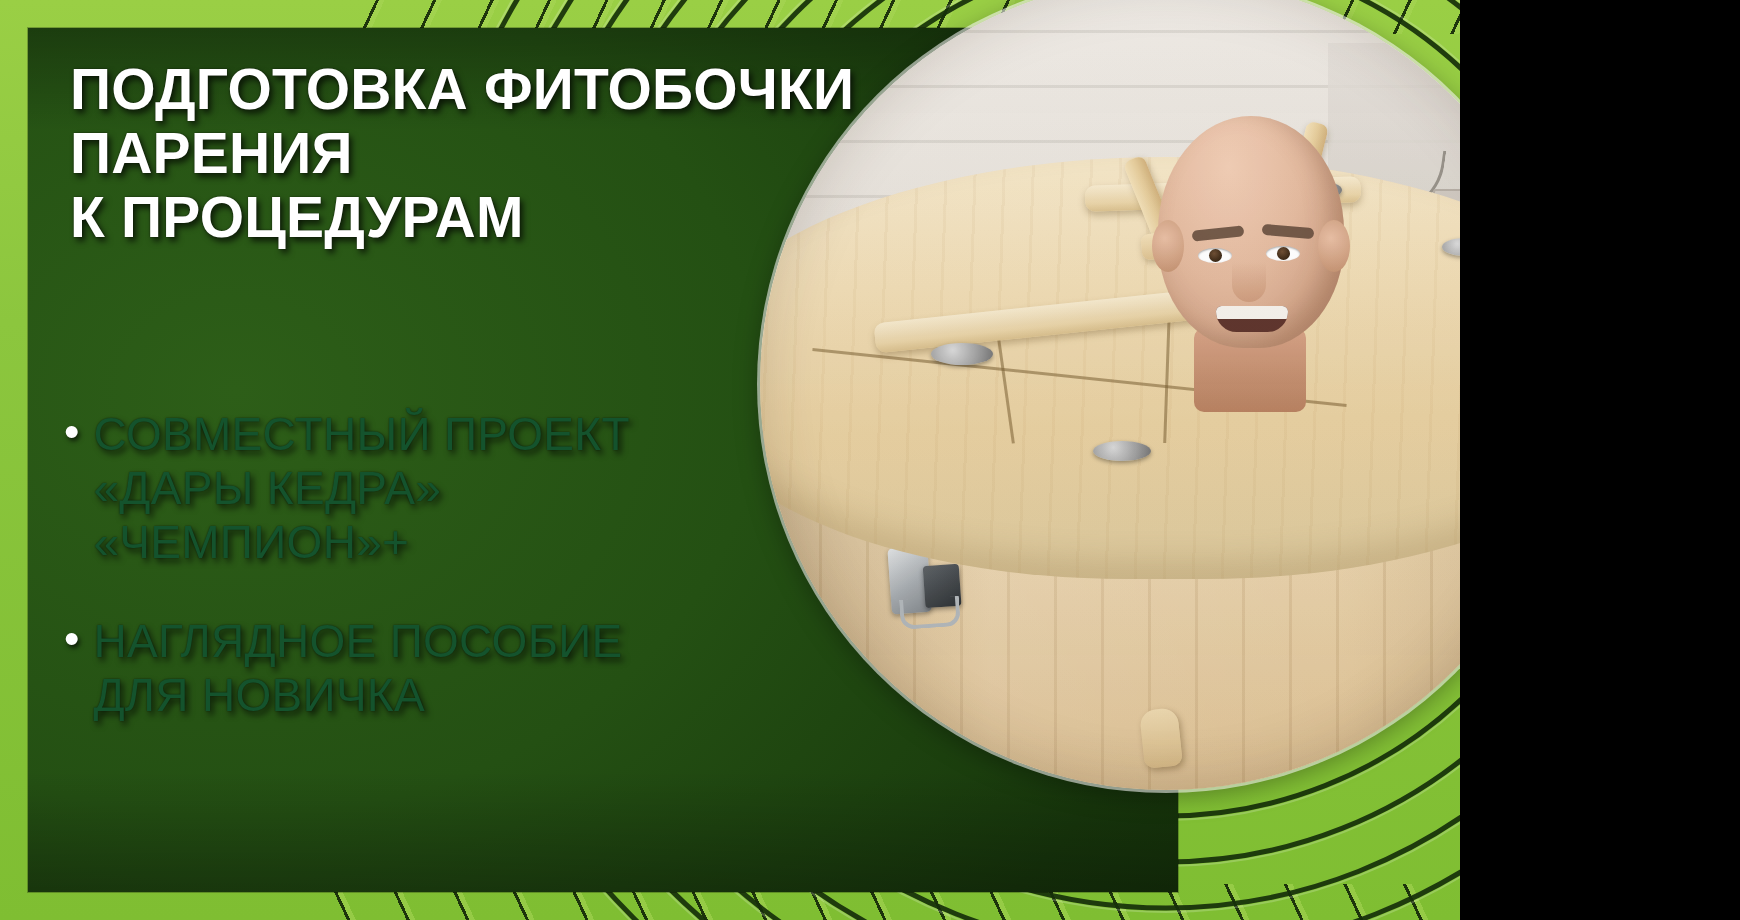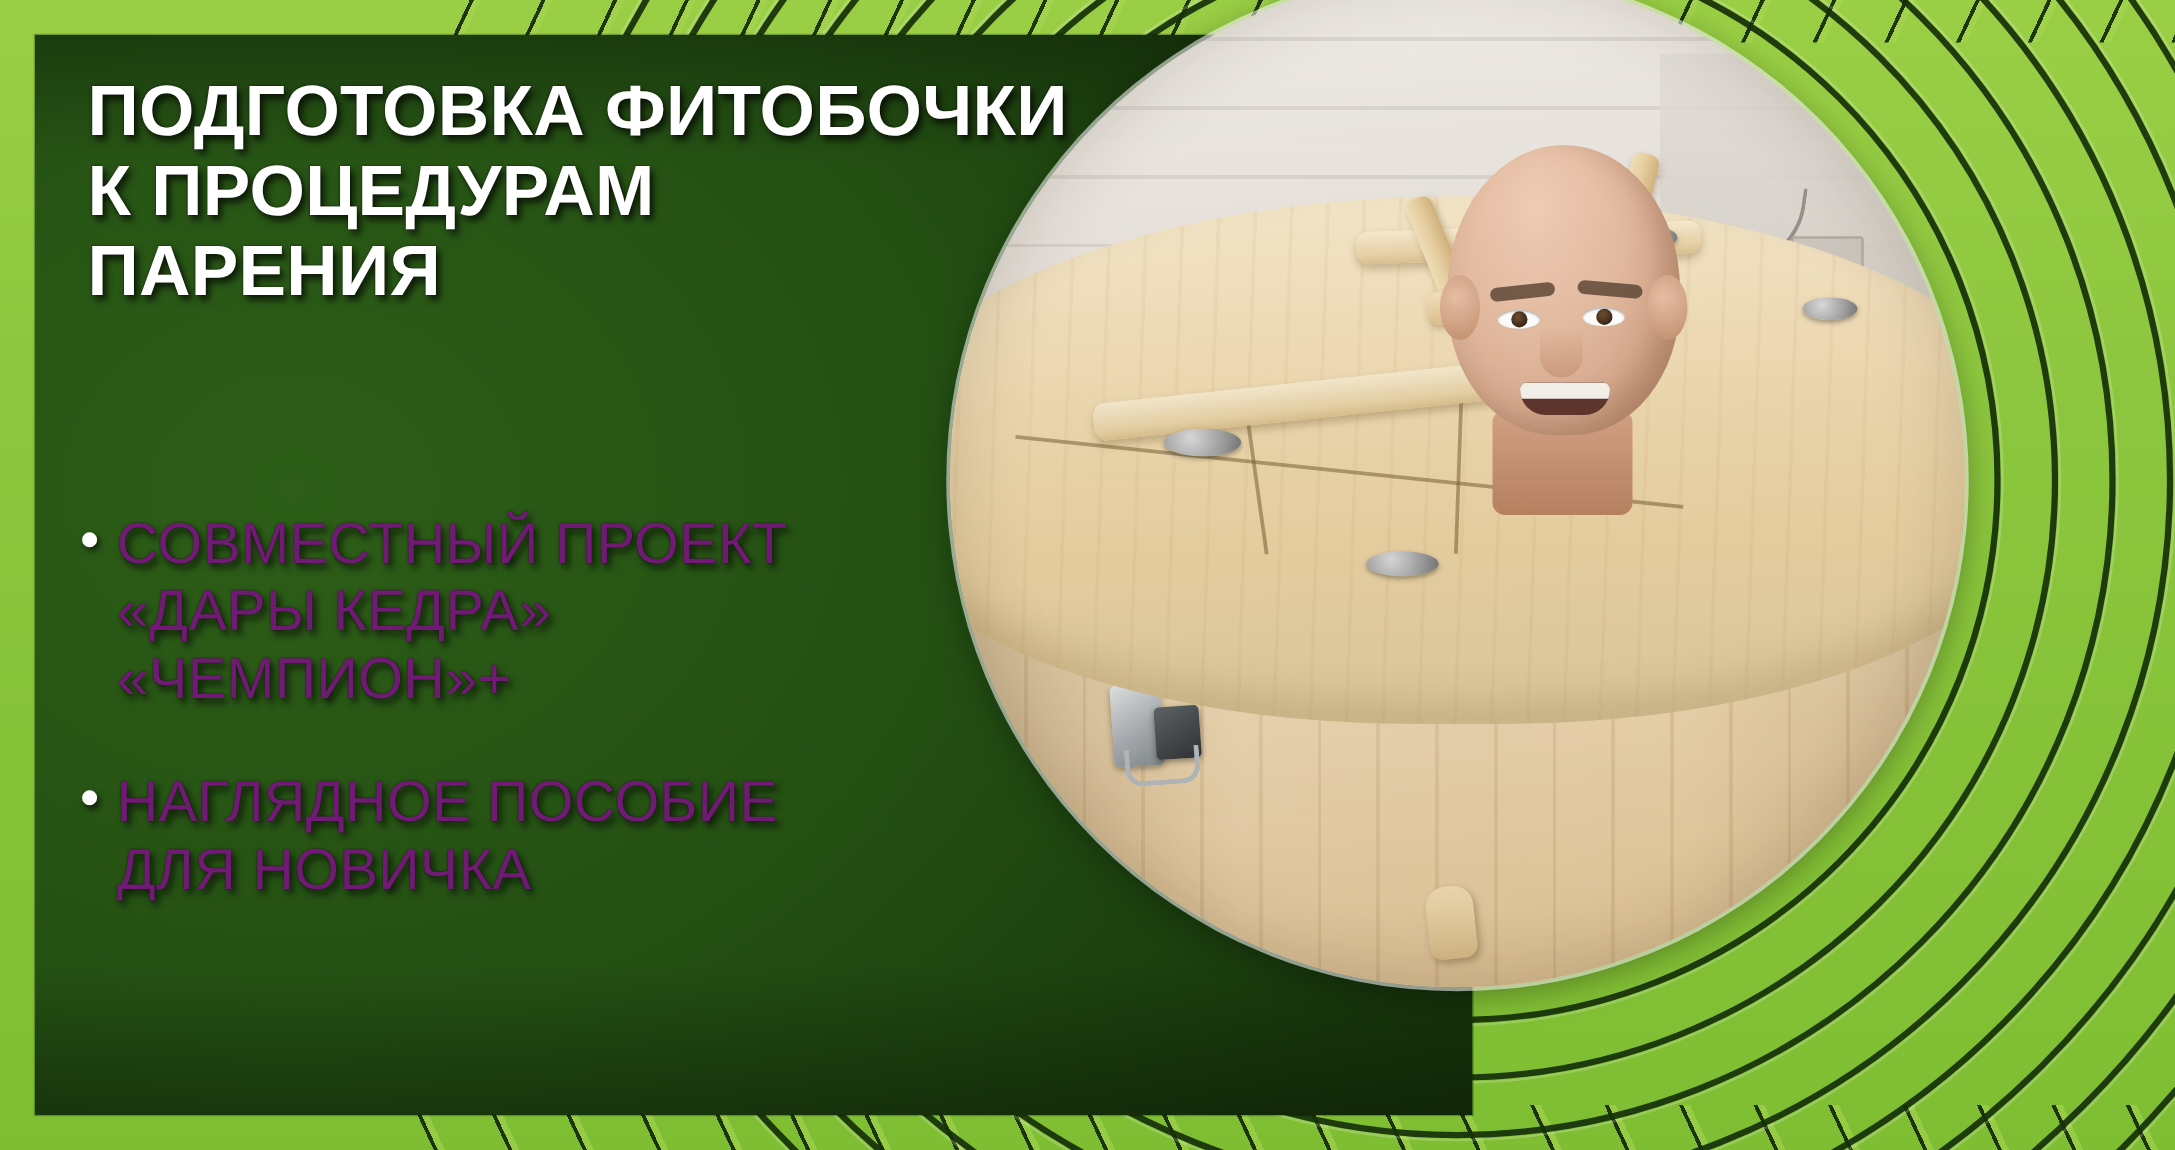--- a/index.html
+++ b/index.html
@@ -1,20 +1,20 @@
 <!DOCTYPE html>
 <html><head>
 <meta charset="utf-8">
 <style>
   html,body{margin:0;padding:0;background:#000;}
   body{font-family:"Liberation Sans","DejaVu Sans",sans-serif;}
 
   #thumb{
     position:relative;
-    width:1740px;height:920px;
+    width:1460px;height:920px;
     overflow:hidden;
     background:#8CC63E;
   }
 
   
   .frame-base{
     position:absolute;inset:0;
     background:linear-gradient(180deg,#9ACF45 0%,#8CC63E 35%,#7FBE32 100%);
   }
 
@@ -97,21 +97,21 @@
   }
   .bullet .dot{
     flex:0 0 auto;
     color:#ffffff;
     font-size:44px;
     line-height:48px;
     margin-right:14px;
     text-shadow:2px 3px 5px rgba(0,0,0,.7);
   }
   .bullet .txt{
-    color:#701a75;
+    color:#14532d;
     font-size:46px;
     line-height:1.17;
     font-weight:500;
     letter-spacing:.3px;
     text-transform:uppercase;
     text-shadow:3px 4px 6px rgba(0,0,0,.72), 0 0 2px rgba(0,0,0,.55);
   }
   .bullet .txt span{display:block;white-space:nowrap;}
 
   
@@ -435,22 +435,22 @@
       <circle cx="1166" cy="384" r="666"></circle>
       <circle cx="1166" cy="384" r="712"></circle>
       <circle cx="1166" cy="384" r="758"></circle>
     </g>
   </svg>
 
   <div class="panel"></div>
 
   <div class="headline">
     <span class="l">ПОДГОТОВКА ФИТОБОЧКИ</span>
+    <span class="l">ПАРЕНИЯ</span>
     <span class="l">К ПРОЦЕДУРАМ</span>
-    <span class="l">ПАРЕНИЯ</span>
   </div>
 
   <div class="bullets">
 
     <div class="bullet">
       <div class="dot">•</div>
       <div class="txt">
         <span>СОВМЕСТНЫЙ ПРОЕКТ</span>
         <span>«ДАРЫ КЕДРА»</span>
         <span>«ЧЕМПИОН»+</span>

